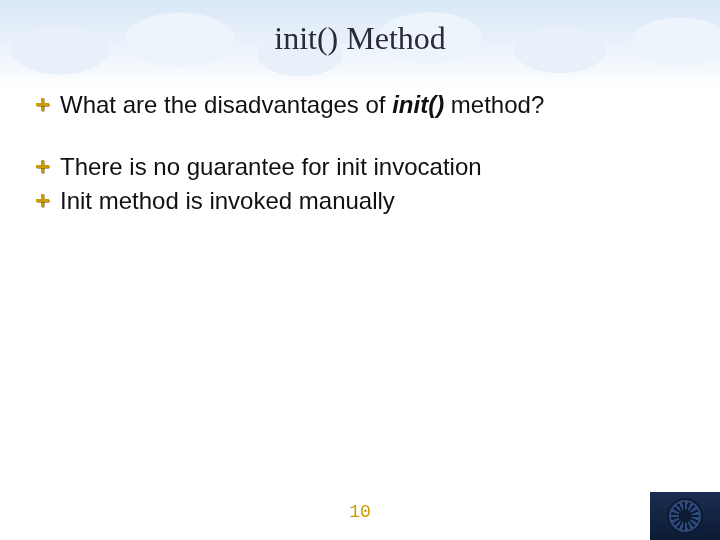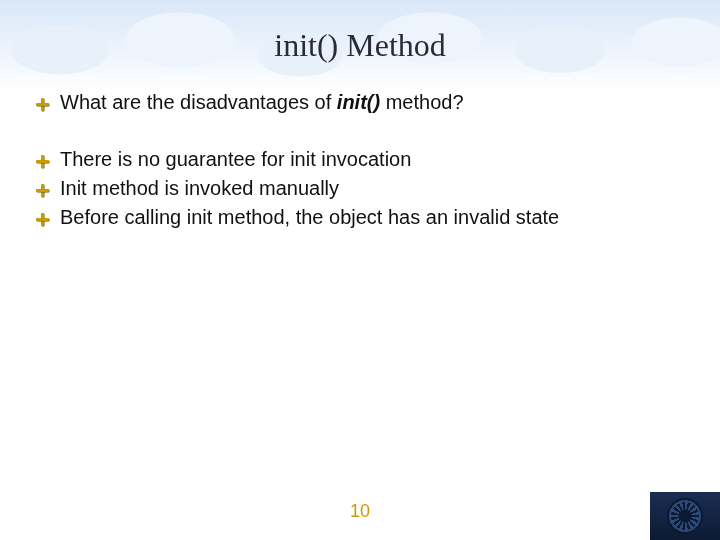--- a/index.html
+++ b/index.html
@@ -25,33 +25,32 @@
       linear-gradient(#d9e7f7 0%, #eef5fc 60%, #ffffff 100%);
   }
   .title {
     position: absolute;
     top: 20px;
     left: 0; right: 0;
     text-align: center;
     font-family: Garamond, 'Times New Roman', serif;
     font-size: 32px;
     color: #2a2a3a;
-    margin-top: 7px;
   }
   .content {
     position: absolute;
     top: 90px;
     left: 36px;
     right: 36px;
   }
   .bullet-row {
     display: flex;
     align-items: flex-start;
     margin-bottom: 4px;
-    font-size: 20px;
+    font-size: 24px;
     color: #111;
     line-height: 1.25;
   }
   .spacer { height: 28px; }
   .bullet-icon {
     flex: 0 0 auto;
     width: 14px;
     height: 14px;
     margin-top: 8px;
     margin-right: 10px;
@@ -66,21 +65,21 @@
     box-shadow: 0.5px 0.5px 0 #6b5200;
   }
   .bullet-icon::before { left: 5px; top: 0; width: 3px; height: 13px; }
   .bullet-icon::after  { left: 0; top: 5px; width: 13px; height: 3px; }
   .bullet-text { flex: 1 1 auto; }
   .page-number {
     position: absolute;
     bottom: 18px;
     left: 0; right: 0;
     text-align: center;
-    font-family: Liberation Sans, sans-serif;
+    font-family: Liberation Mono, monospace;
     font-size: 18px;
     color: #c99b00;
   }
   .footer-bar {
     position: absolute;
     bottom: 0; right: 0;
     width: 70px;
     height: 48px;
     background: linear-gradient(#1b2d52, #0c1a33);
     display: flex;
@@ -117,24 +116,20 @@
   <div class="spacer"></div>
 
   <div class="bullet-row">
     <div class="bullet-icon"></div>
     <div class="bullet-text">There is no guarantee for init invocation</div>
   </div>
   <div class="bullet-row">
     <div class="bullet-icon"></div>
     <div class="bullet-text">Init method is invoked manually</div>
   </div>
-  <div class="bullet-row">
-    <div class="bullet-icon"></div>
-    <div class="bullet-text">Before calling init method, the object has an invalid state</div>
-  </div>
 
 </div>
 
 <div class="page-number">10</div>
 
 <div class="footer-bar">
   <div class="seal"></div>
 </div>
 
 </body></html>

